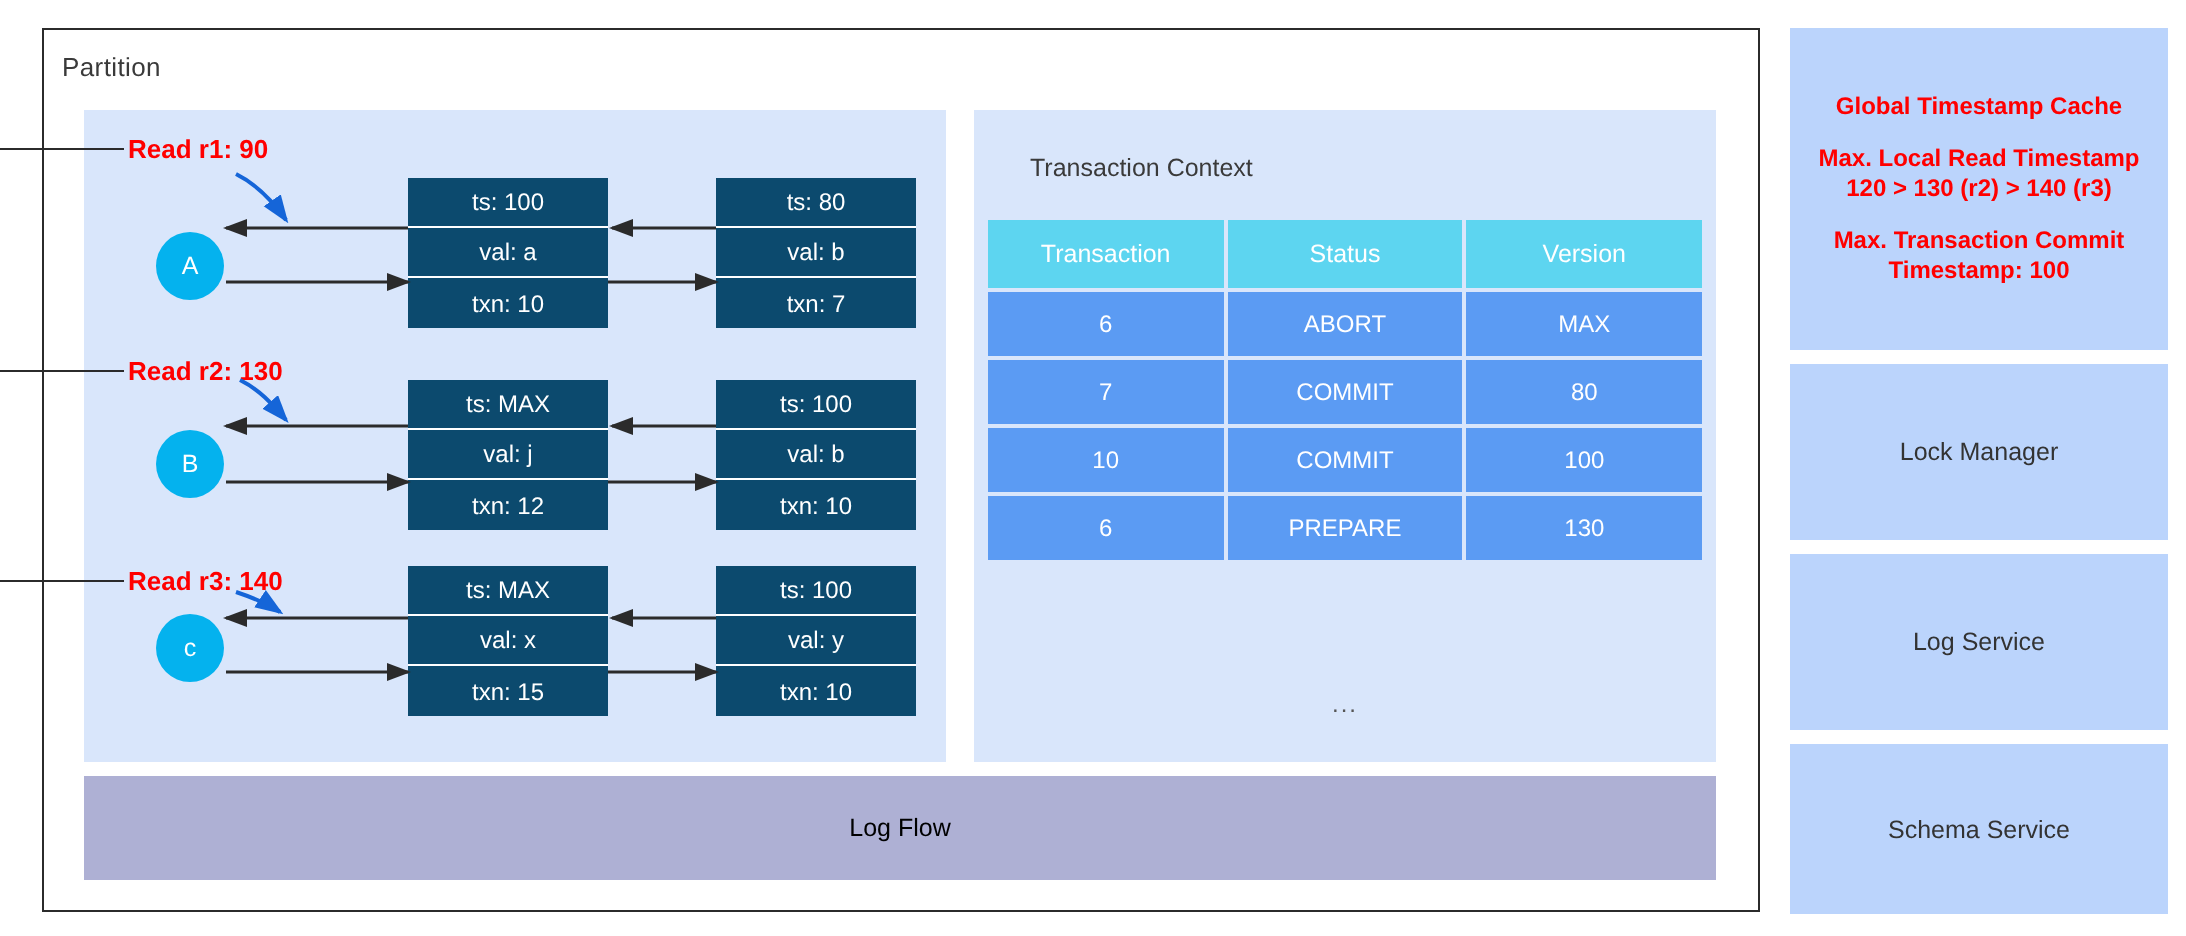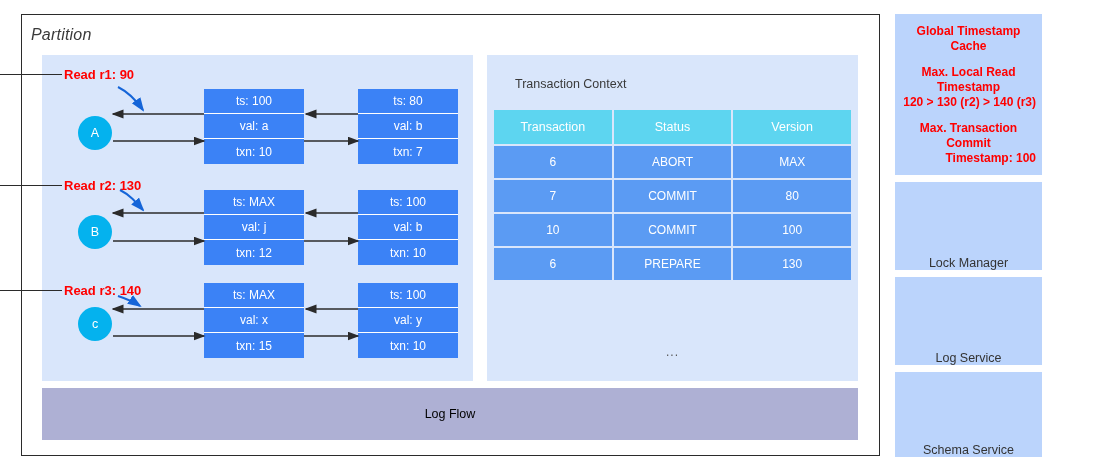--- a/index.html
+++ b/index.html
@@ -5,21 +5,21 @@
   html,body{margin:0;padding:0;background:#ffffff;}
   body{width:1093px;height:468px;position:relative;overflow:hidden;
        font-family:"Liberation Sans","DejaVu Sans",sans-serif;
        -webkit-font-smoothing:antialiased;}
 
   .abs{position:absolute;}
 
   
   #partition-frame{left:21px;top:14px;width:859px;height:442px;
       border:1.6px solid #2b2b2b;background:#ffffff;box-sizing:border-box;}
-  #partition-title{left:31px;top:26px;font-size:16px;color:#3a3a3a;letter-spacing:.2px;font-style:italic;}
+  #partition-title{left:31px;top:26px;font-size:13px;color:#3a3a3a;letter-spacing:.2px;}
 
   
   .lightpanel{background:#d9e6fb;}
   #storage-panel{left:42px;top:55px;width:431px;height:326px;}
   #txn-panel{left:487px;top:55px;width:371px;height:326px;}
   #logflow-bar{left:42px;top:388px;width:816px;height:52px;background:#aeb0d4;}
   #logflow-label{left:42px;top:388px;width:816px;height:52px;
       display:flex;align-items:center;justify-content:center;
       font-size:12.5px;color:#000000;}
 
@@ -27,40 +27,40 @@
   .readline{background:#2b2b2b;height:1.4px;}
   .readlabel{color:#ff0000;font-size:13px;font-weight:600;white-space:nowrap;}
 
   
   .node-circle{width:34px;height:34px;border-radius:50%;background:#04b2ee;
       display:flex;align-items:center;justify-content:center;
       color:#fff;font-size:12.5px;}
 
   
   .vbox{width:100px;}
-  .vcell{height:25px;background:#3b82f6;color:#ffffff;font-size:12px;
+  .vcell{height:25px;background:#0c4a6e;color:#ffffff;font-size:12px;
       display:flex;align-items:center;justify-content:center;
       border-bottom:1.6px solid #ffffff;box-sizing:border-box;}
   .vcell:last-child{border-bottom:none;}
 
   
   #txn-title{left:515px;top:77px;font-size:12.5px;color:#3a3a3a;}
   #txn-table{left:492px;top:108px;width:361px;border-collapse:separate;
       border-spacing:2px;table-layout:fixed;}
   #txn-table th{background:#5dd5f0;color:#ffffff;font-size:12.5px;font-weight:400;
       height:32px;text-align:center;margin-top:12px;}
   #txn-table td{background:#5b9bf3;color:#ffffff;font-size:12px;
       height:30px;text-align:center;}
   #txn-ellipsis{left:492px;top:330px;width:361px;height:44px;background:#d9e6fb;
       display:flex;align-items:center;justify-content:center;
       color:#555;font-size:12px;letter-spacing:1px;}
 
   
-  .side-panel{left:895px;width:147px;background:#bbd4fc;
-      display:flex;align-items:flex-end;justify-content:center;
+  .side-panel{left:895px;width:189px;background:#bbd4fc;
+      display:flex;align-items:center;justify-content:center;
       text-align:center;box-sizing:border-box;}
   #panel-gtc{top:14px;height:161px;flex-direction:column;padding:0 6px;}
   #panel-lock{top:182px;height:88px;}
   #panel-log{top:277px;height:88px;}
   #panel-schema{top:372px;height:85px;}
   .side-label{font-size:12.5px;color:#333;}
   .gtc-line{color:#ff0000;font-size:12px;font-weight:600;line-height:15px;}
   .gtc-gap{height:11px;}
 
   svg.overlay{position:absolute;left:0;top:0;width:1093px;height:468px;

